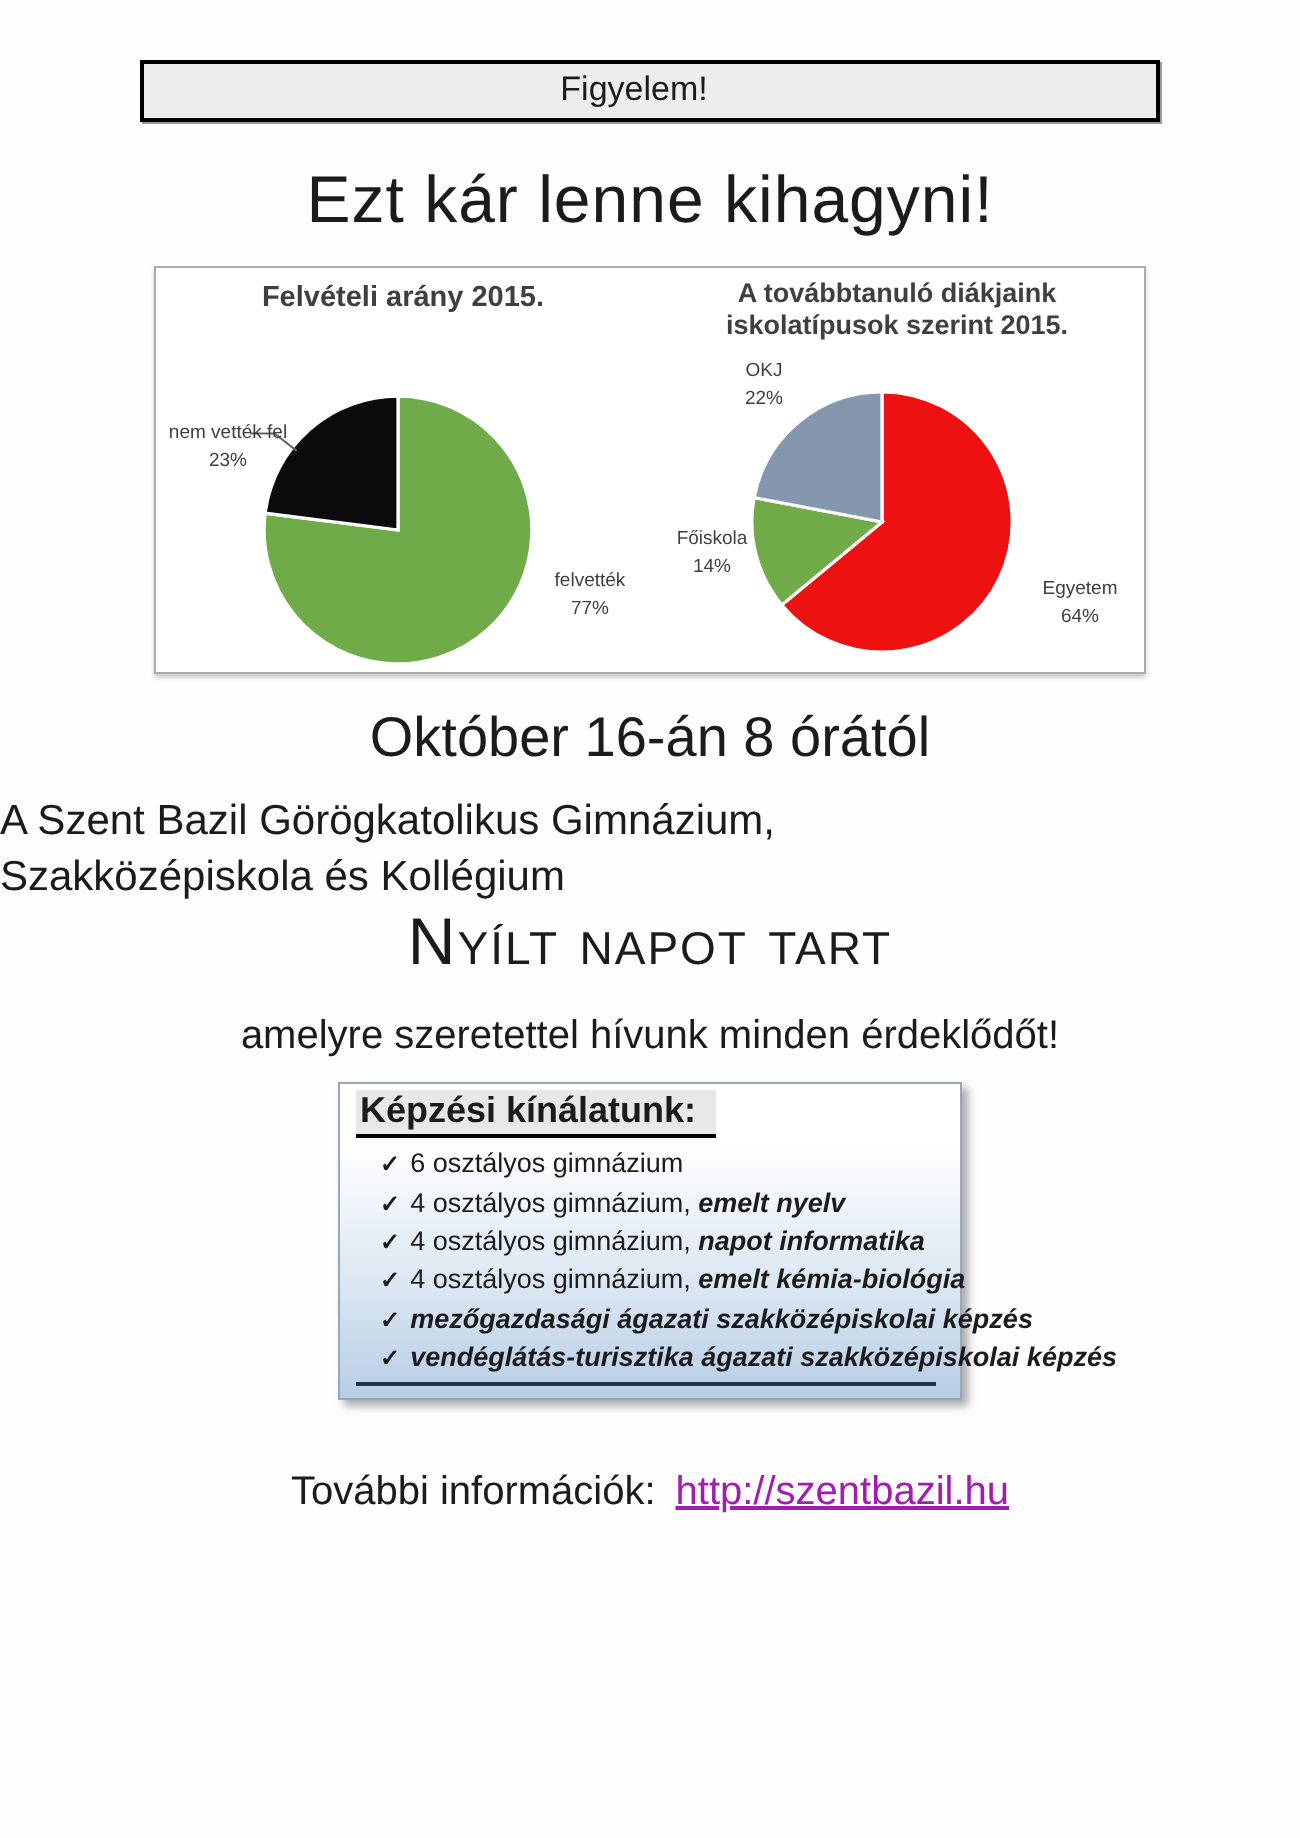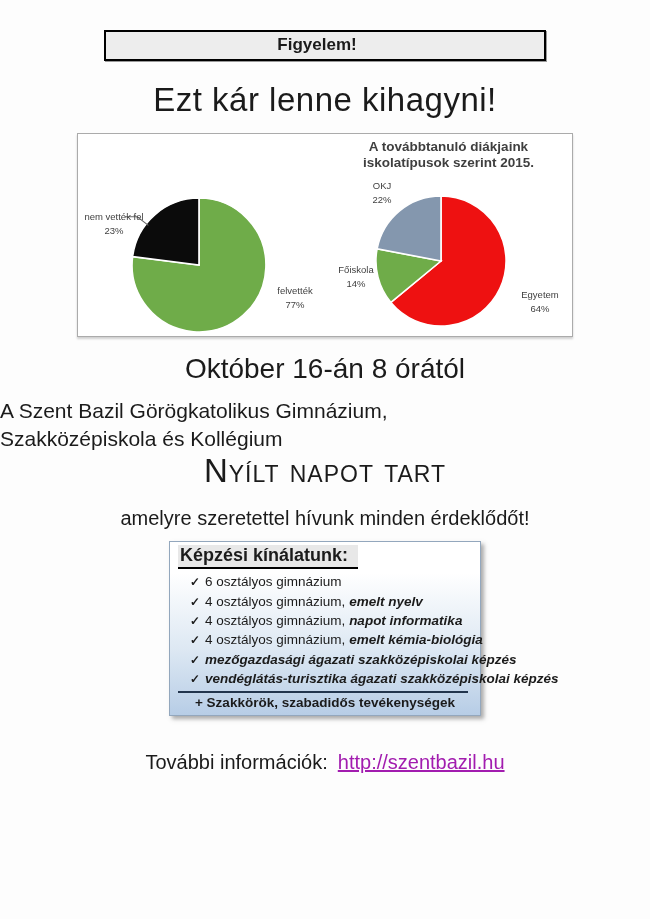--- a/index.html
+++ b/index.html
@@ -7,26 +7,26 @@
   body { font-family: "Liberation Sans", sans-serif; color: #1b1b1b; }
   .page {
     position: relative;
     width: 650px; height: 919px;
     margin: 0 auto;
     background: #fdfdfd;
     overflow: hidden;
   }
   
   .banner {
-    width: 442px;
+    width: 510px;
     margin: 30px auto 0 auto;
     border: 2px solid #000;
     background: #ededed;
     text-align: center;
-    font-weight: bold;
+    font-weight: normal;
     font-size: 17px;
     padding: 3px 16px 4px 0;
     box-shadow: 1px 1px 0 #999;
   }
   
   .headline {
     margin-top: 20px;
     text-align: center;
     font-size: 33px;
     letter-spacing: 0.5px;
@@ -99,20 +99,21 @@
 
   <div class="banner">
     <span>Figyelem!</span>
   </div>
 
   <div class="headline">Ezt kár lenne kihagyni!</div>
 
   <div class="charts-panel">
 
     <div class="chart-half">
+      <div class="chart-title">Felvételi arány 2015.</div>
       <svg class="pie-svg left" viewBox="0 0 140 140">
           <path d="M 70,70 L 70.00,4.00 A 66,66 0 1 1 4.52,61.73 Z" fill="#6FAC49" stroke="#ffffff" stroke-width="1.6"></path>
           <path d="M 70,70 L 4.52,61.73 A 66,66 0 0 1 70.00,4.00 Z" fill="#0b0b0b" stroke="#ffffff" stroke-width="1.6"></path>
           <polyline points="-2.85,22.46 9.15,22.46 20.07,30.99" fill="none" stroke="#666" stroke-width="1"></polyline>
         </svg>
       <div class="pie-label" style="left:0; top:76; top:76px; width:72px;">
         <div>nem vették fel</div>
         <div>23%</div>
       </div>
       <div class="pie-label" style="left:186px; top:150px; width:62px;">
@@ -171,20 +172,19 @@
         <span class="check">✓</span><span>4 osztályos gimnázium, </span><span class="emph">emelt kémia-biológia</span>
       </li>
       <li class="offerings-item">
         <span class="check">✓</span><span></span><span class="emph">mezőgazdasági ágazati szakközépiskolai képzés</span>
       </li>
       <li class="offerings-item">
         <span class="check">✓</span><span></span><span class="emph">vendéglátás-turisztika ágazati szakközépiskolai képzés</span>
       </li>
     </ul>
     <hr class="offerings-divider">
-    <div class="offerings-footer">+ Szakkörök, szabadidős tevékenységek</div>
   </div>
 
   <div class="info-line">
     <span>További információk:</span><a href="#" id="site-link" style="color: #a21caf;">http://szentbazil.hu</a>
   </div>
 
 </div>
 
 </body></html>

